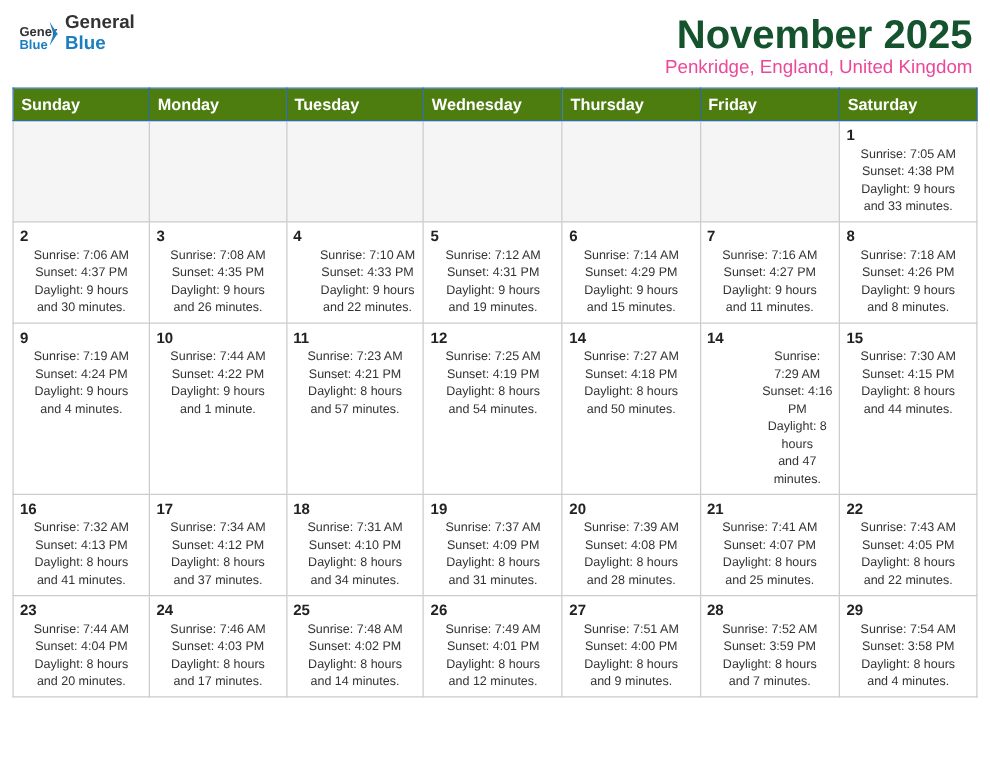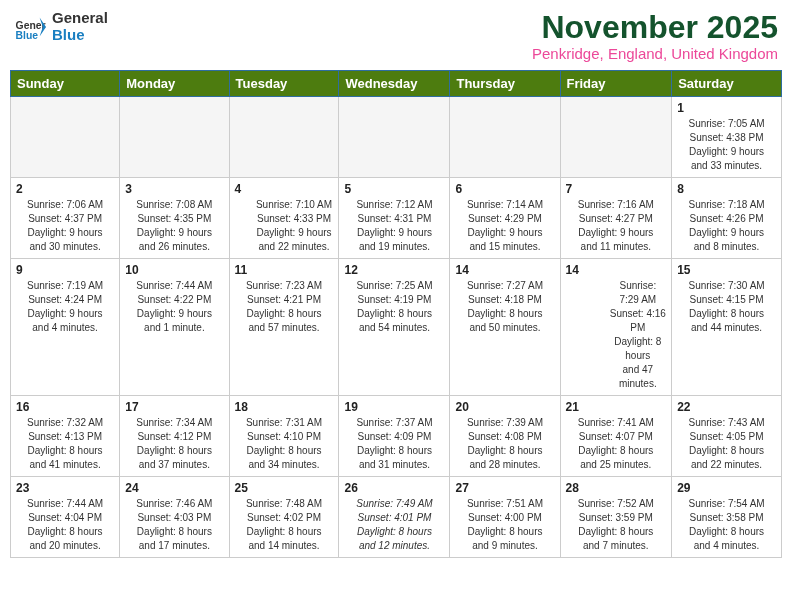--- a/index.html
+++ b/index.html
@@ -299,21 +299,21 @@
         </td>
         <td>
           <span class="day-number">25</span>
           <div class="day-info" style="white-space: pre-line;">Sunrise: 7:48 AM
 Sunset: 4:02 PM
 Daylight: 8 hours
 and 14 minutes.</div>
         </td>
         <td>
           <span class="day-number">26</span>
-          <div class="day-info" style="white-space: pre-line; font-style: italic;">Sunrise: 7:49 AM
+          <div class="day-info" style="white-space: pre-line;">Sunrise: 7:49 AM
 Sunset: 4:01 PM
 Daylight: 8 hours
 and 12 minutes.</div>
         </td>
         <td>
           <span class="day-number">27</span>
           <div class="day-info" style="white-space: pre-line;">Sunrise: 7:51 AM
 Sunset: 4:00 PM
 Daylight: 8 hours
 and 9 minutes.</div>

